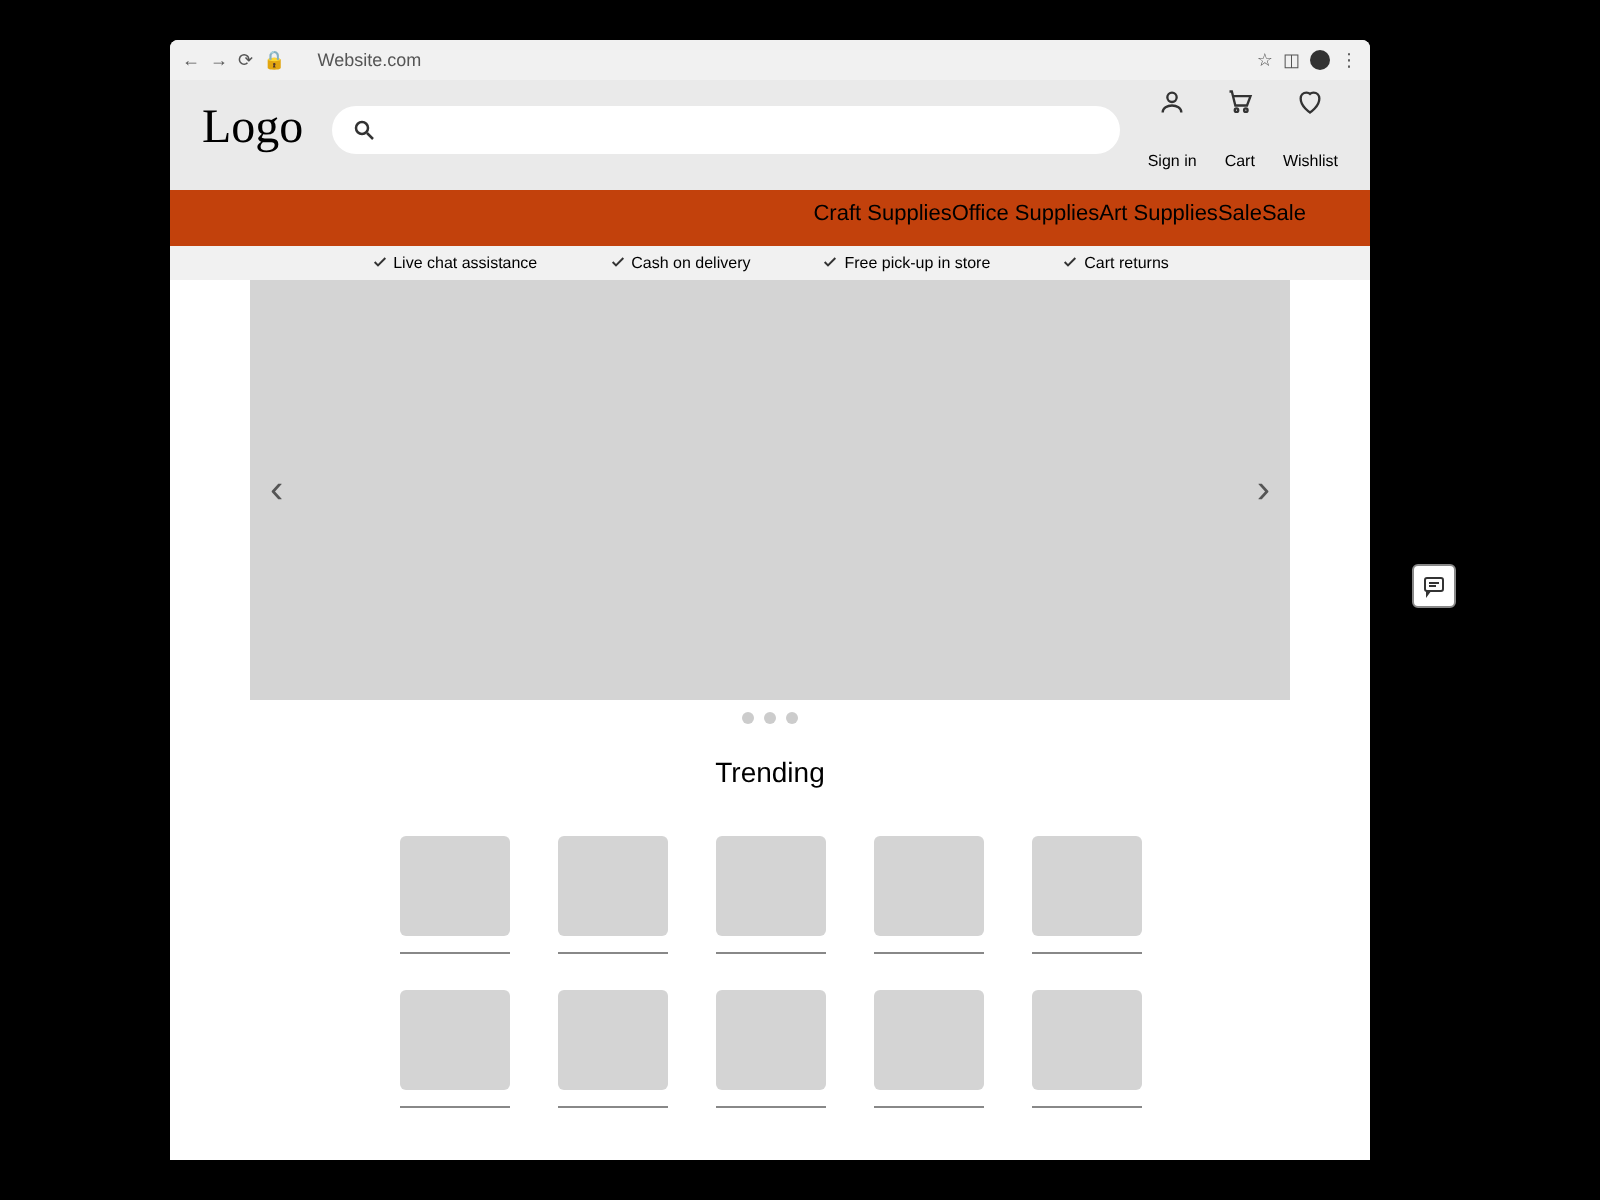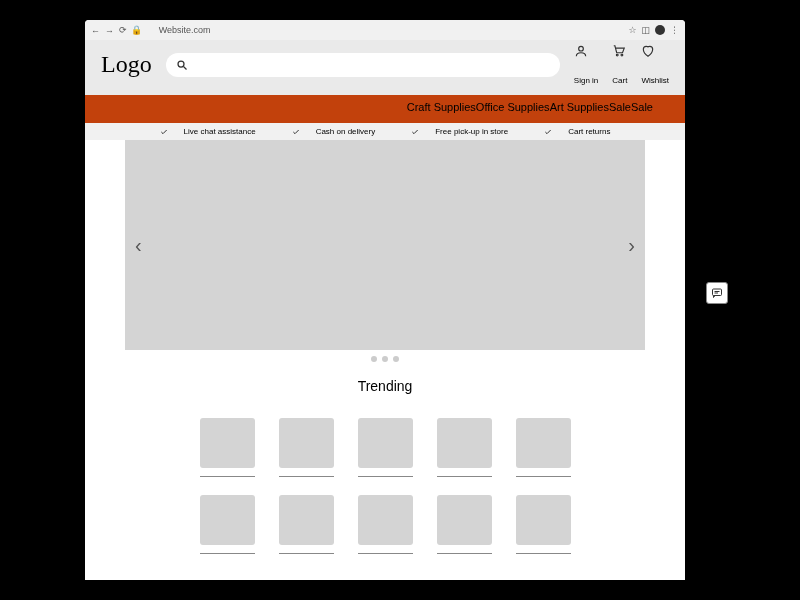--- a/index.html
+++ b/index.html
@@ -11,26 +11,26 @@
 .chrome-bar .right-icons{display:flex;gap:5px;align-items:center}
 .avatar{width:10px;height:10px;background:#333;border-radius:50%}
 .page{height:540px;overflow-y:auto;background:#fff}
 .top-links{background:#eaeaea;display:flex;justify-content:flex-end;gap:18px;padding:8px 16px;font-size:10px}
 .top-links span{cursor:pointer}
 .header{background:#eaeaea;display:flex;align-items:center;padding:4px 16px 10px;gap:14px}
 .logo{font-family:Liberation Serif, serif;font-size:24px;font-weight:400}
 .search{flex:1;height:24px;background:#fff;border-radius:14px;display:flex;align-items:center;padding:0 10px}
 .search svg{width:12px;height:12px}
 .header-actions{display:flex;gap:14px;text-align:center}
-.h-act{display:flex;flex-direction:column;font-size:8px;gap:18px;cursor:pointer}
+.h-act{display:flex;flex-direction:column;align-items:center;font-size:8px;gap:18px;cursor:pointer}
 .h-act svg{width:14px;height:14px}
 .main-nav{background:#c2410c;display:flex;justify-content:flex-end;padding:6px 32px 10px;font-size:11px}
 .main-nav span{cursor:pointer}
 .benefits{background:#f1f1f1;display:flex;justify-content:center;gap:36px;padding:4px 0;font-size:8px}
-.benefits .b{display:flex;align-items:center;gap:16px}
+.benefits .b{display:flex;align-items:flex-start;gap:3px}
 .benefits svg{width:8px;height:8px}
 .hero{position:relative;margin:0 40px;height:210px;background:#d4d4d4;display:flex;align-items:center;justify-content:space-between;padding:0 10px}
 .arrow{font-size:20px;color:#555;cursor:pointer;user-select:none}
 .dots{display:flex;justify-content:center;gap:5px;margin:6px 0 16px}
 .dots span{width:6px;height:6px;background:#ccc;border-radius:50%}
 .trending-title{text-align:center;font-size:14px;margin-bottom:24px}
 .grid{display:flex;justify-content:center;gap:24px;margin-bottom:18px}
 .card{width:55px}
 .card .img{width:55px;height:50px;background:#d4d4d4;border-radius:3px}
 .card .line{height:1px;background:#888;margin-top:8px}

